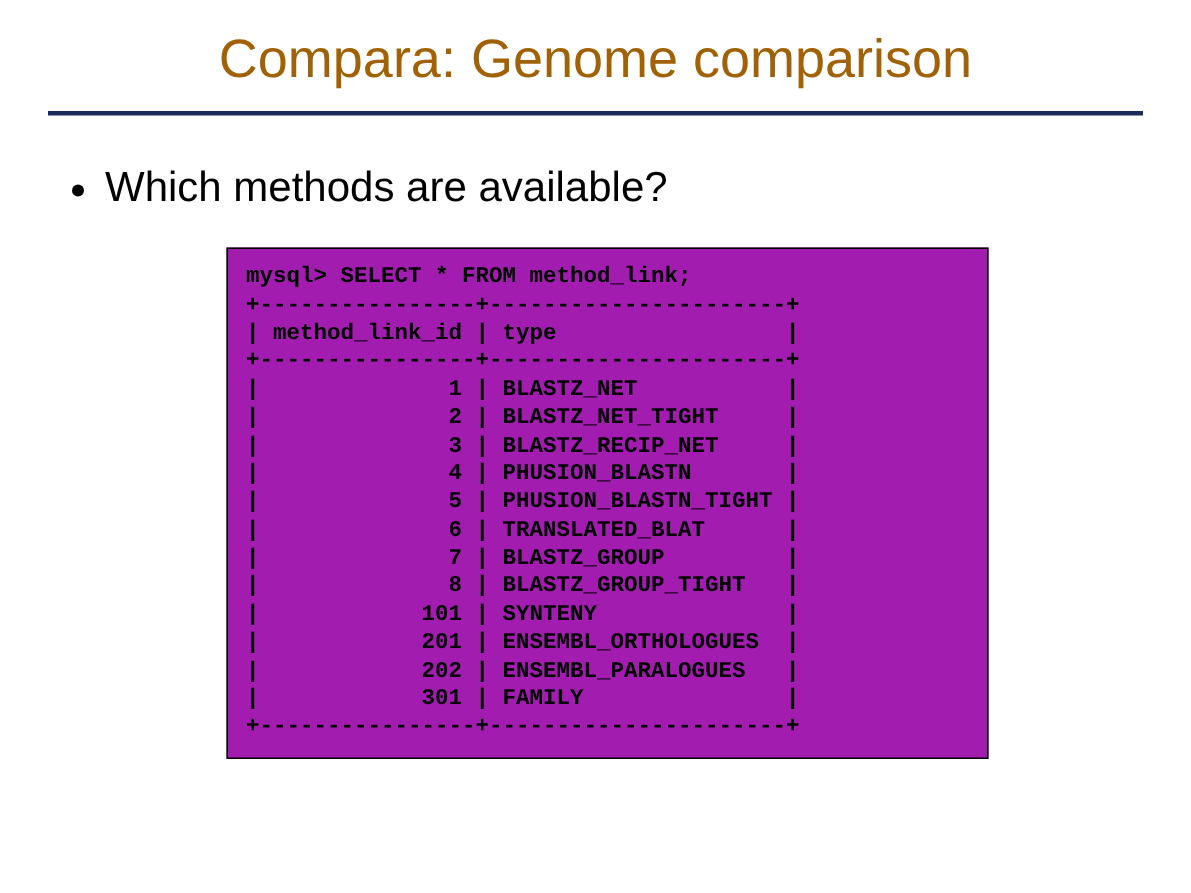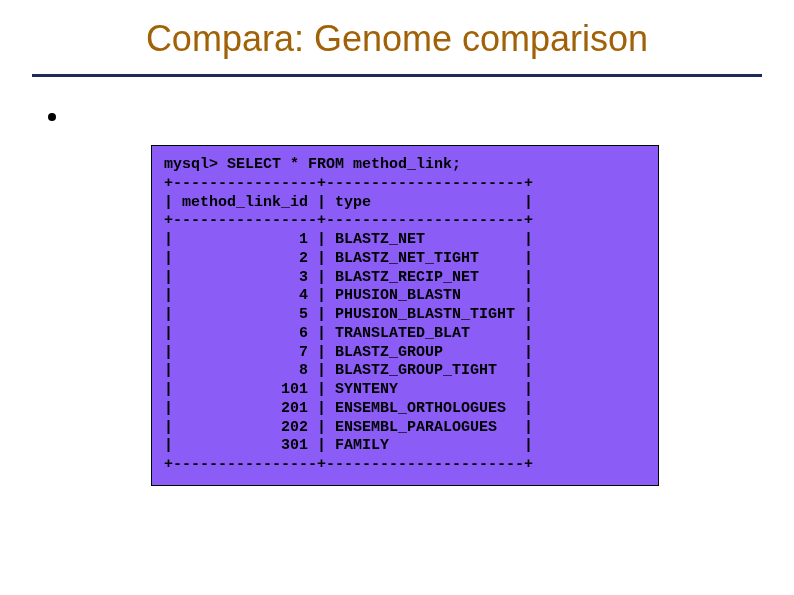--- a/index.html
+++ b/index.html
@@ -41,41 +41,42 @@
       flex-shrink: 0;
       margin-top: 4px;
     }
     .bullet-text {
       font-size: 28px;
       color: #000;
     }
     .terminal-box {
       margin: 24px auto 0 auto;
       width: 508px;
-      background: #8b5cf6;
+      background: #a21caf;
       border: 1px solid #000;
       padding: 10px 12px;
       font-family: "Courier New", Courier, monospace;
       font-size: 15px;
       font-weight: bold;
       color: #000;
       line-height: 1.25;
       white-space: pre;
     }
   </style>
 </head>
 <body>
 
 <h1 class="slide-title">Compara: Genome comparison</h1>
 
 <div class="title-underline"></div>
 
 <div class="content">
   <div class="bullet-row">
     <span class="bullet-dot"></span>
+    <span class="bullet-text">Which methods are available?</span>
   </div>
 
   <div class="terminal-box"><span>mysql&gt; SELECT * FROM method_link;</span>
 <span>+----------------+----------------------+</span>
 <span>| method_link_id | type                 |</span>
 <span>+----------------+----------------------+</span>
 <span>|              1 | BLASTZ_NET           |</span>
 <span>|              2 | BLASTZ_NET_TIGHT     |</span>
 <span>|              3 | BLASTZ_RECIP_NET     |</span>
 <span>|              4 | PHUSION_BLASTN       |</span>

